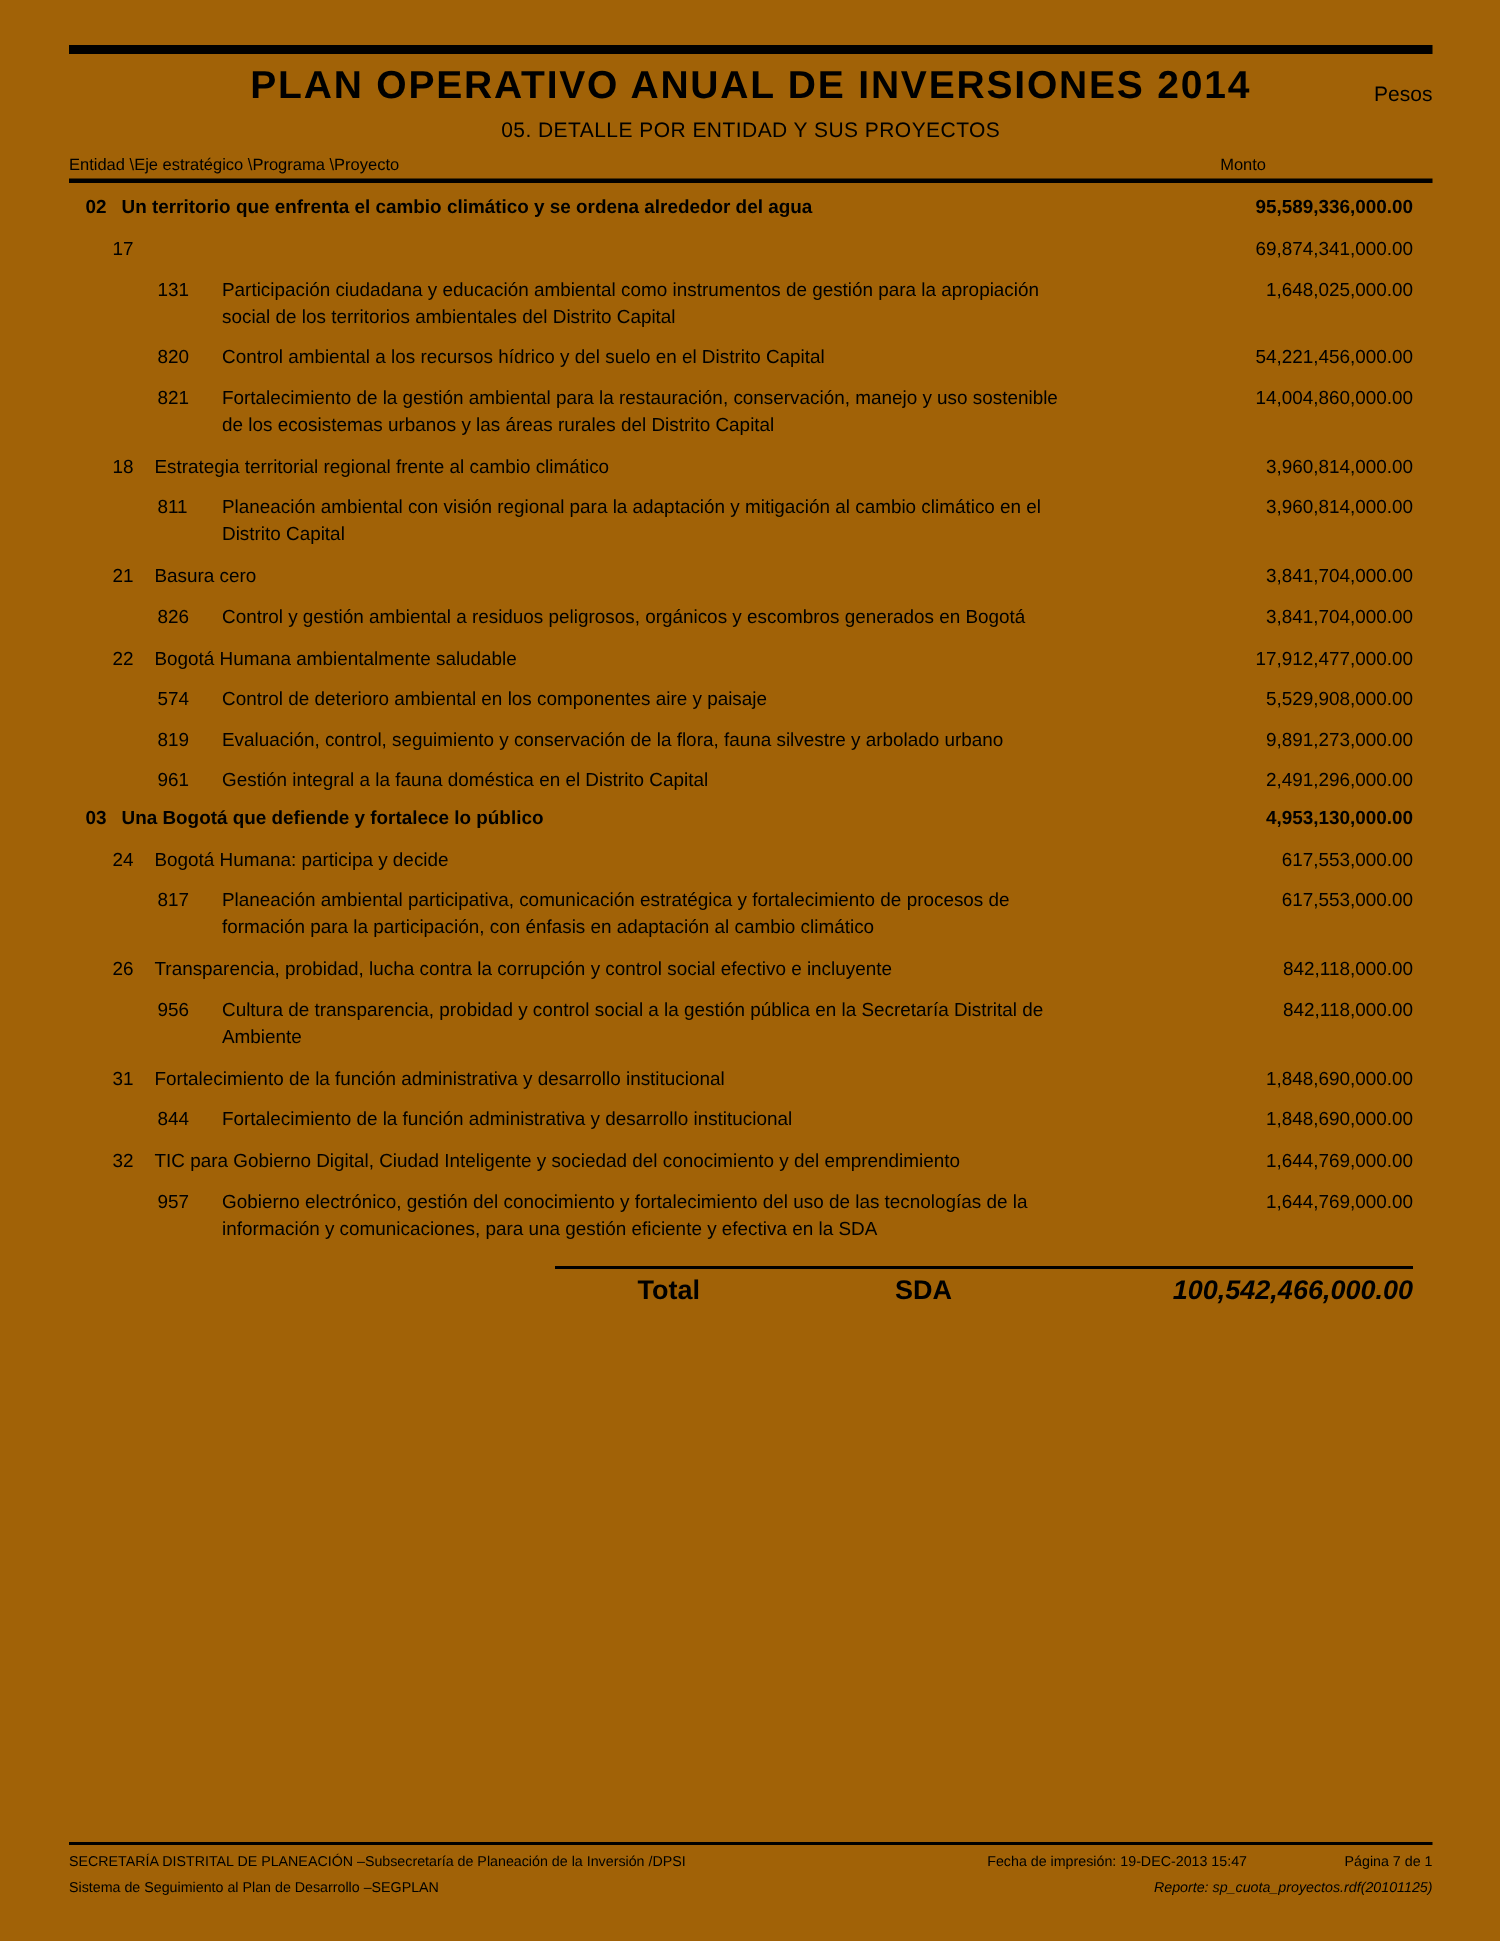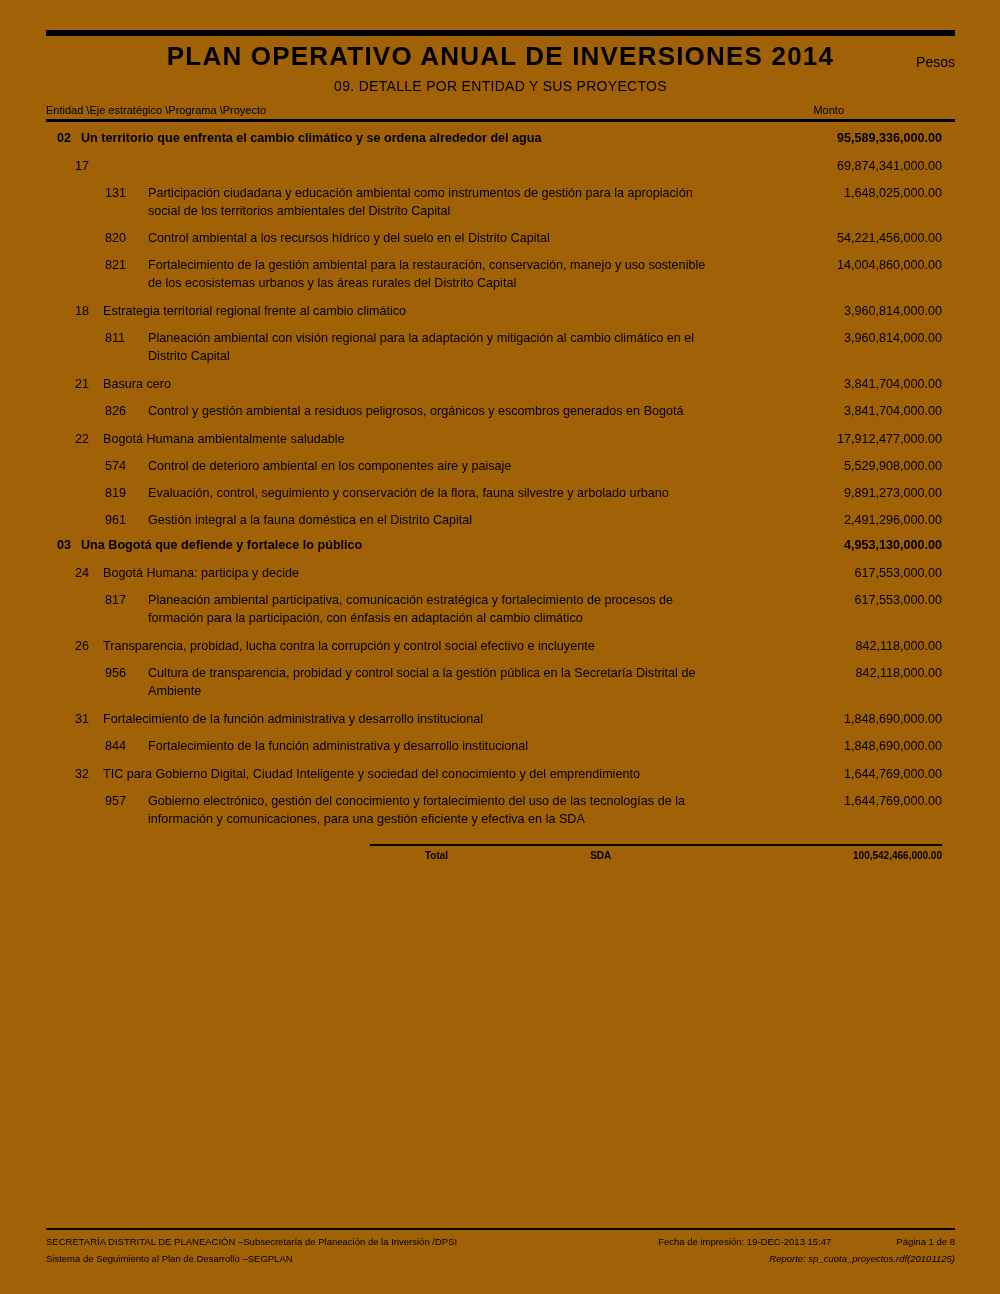--- a/index.html
+++ b/index.html
@@ -40,46 +40,46 @@
   .level-programa .text { max-width:600px; }
 
   .level-proyecto { padding-left:59px; font-weight:normal; margin-top:9px; }
   .level-proyecto .code { width:28px; margin-right:15px; }
   .level-proyecto .text { max-width:572px; }
 
   .total-row {
     margin-top:16px; margin-left:324px; margin-right:13px;
     border-top:2px solid #000; padding-top:4px;
     display:flex; align-items:flex-end;
-    font-size:10px; font-weight:bold;gap:12px;
+    font-size:18px; font-weight:bold;
   }
   .total-row .total-label { margin-left:55px; }
   .total-row .total-code { margin-left:130px; }
-  .total-row .total-amount { margin-left:auto; }
+  .total-row .total-amount { margin-left:auto;font-style:italic; }
 
   .footer { margin-top:auto; }
   .footer-rule { height:2px; background:#000; }
   .footer-line { display:flex; font-size:9.5px; margin-top:6px; }
   .footer-line .left { flex:1; }
   .footer-line .page-label { margin-left:65px; }
   .footer-line .right { margin-left:auto;font-style:italic; }
 </style>
 </head>
 <body>
 
 <div class="page">
 
   <div class="top-bar"></div>
 
   <div class="title-row">
     <h1>PLAN OPERATIVO ANUAL DE INVERSIONES 2014</h1>
     <span class="currency">Pesos</span>
   </div>
 
-  <div class="subtitle">09. DETALLE POR ENTIDAD Y SUS PROYECTOS</div>
+  <div class="subtitle">05. DETALLE POR ENTIDAD Y SUS PROYECTOS</div>
 
   <div class="col-headers">
     <span>Entidad \Eje estratégico \Programa \Proyecto</span>
     <span class="monto">Monto</span>
   </div>
 
   <div class="rule"></div>
 
 
   <div id="rows">
@@ -198,21 +198,21 @@
     <span class="total-label">Total</span>
     <span class="total-code">SDA</span>
     <span class="total-amount">100,542,466,000.00</span>
   </div>
 
   <div class="footer">
     <div class="footer-rule"></div>
     <div class="footer-line">
       <span class="left">SECRETARÍA DISTRITAL DE PLANEACIÓN –Subsecretaría de Planeación de la Inversión /DPSI</span>
       <span>Fecha de impresión: 19-DEC-2013 15:47</span>
-      <span class="page-label">Página  1 de 8</span>
+      <span class="page-label">Página  7 de 1</span>
     </div>
     <div class="footer-line">
       <span class="left">Sistema de Seguimiento al Plan de Desarrollo –SEGPLAN</span>
       <span class="right">Reporte: sp_cuota_proyectos.rdf(20101125)</span>
     </div>
   </div>
 
 </div>
 
 </body></html>

